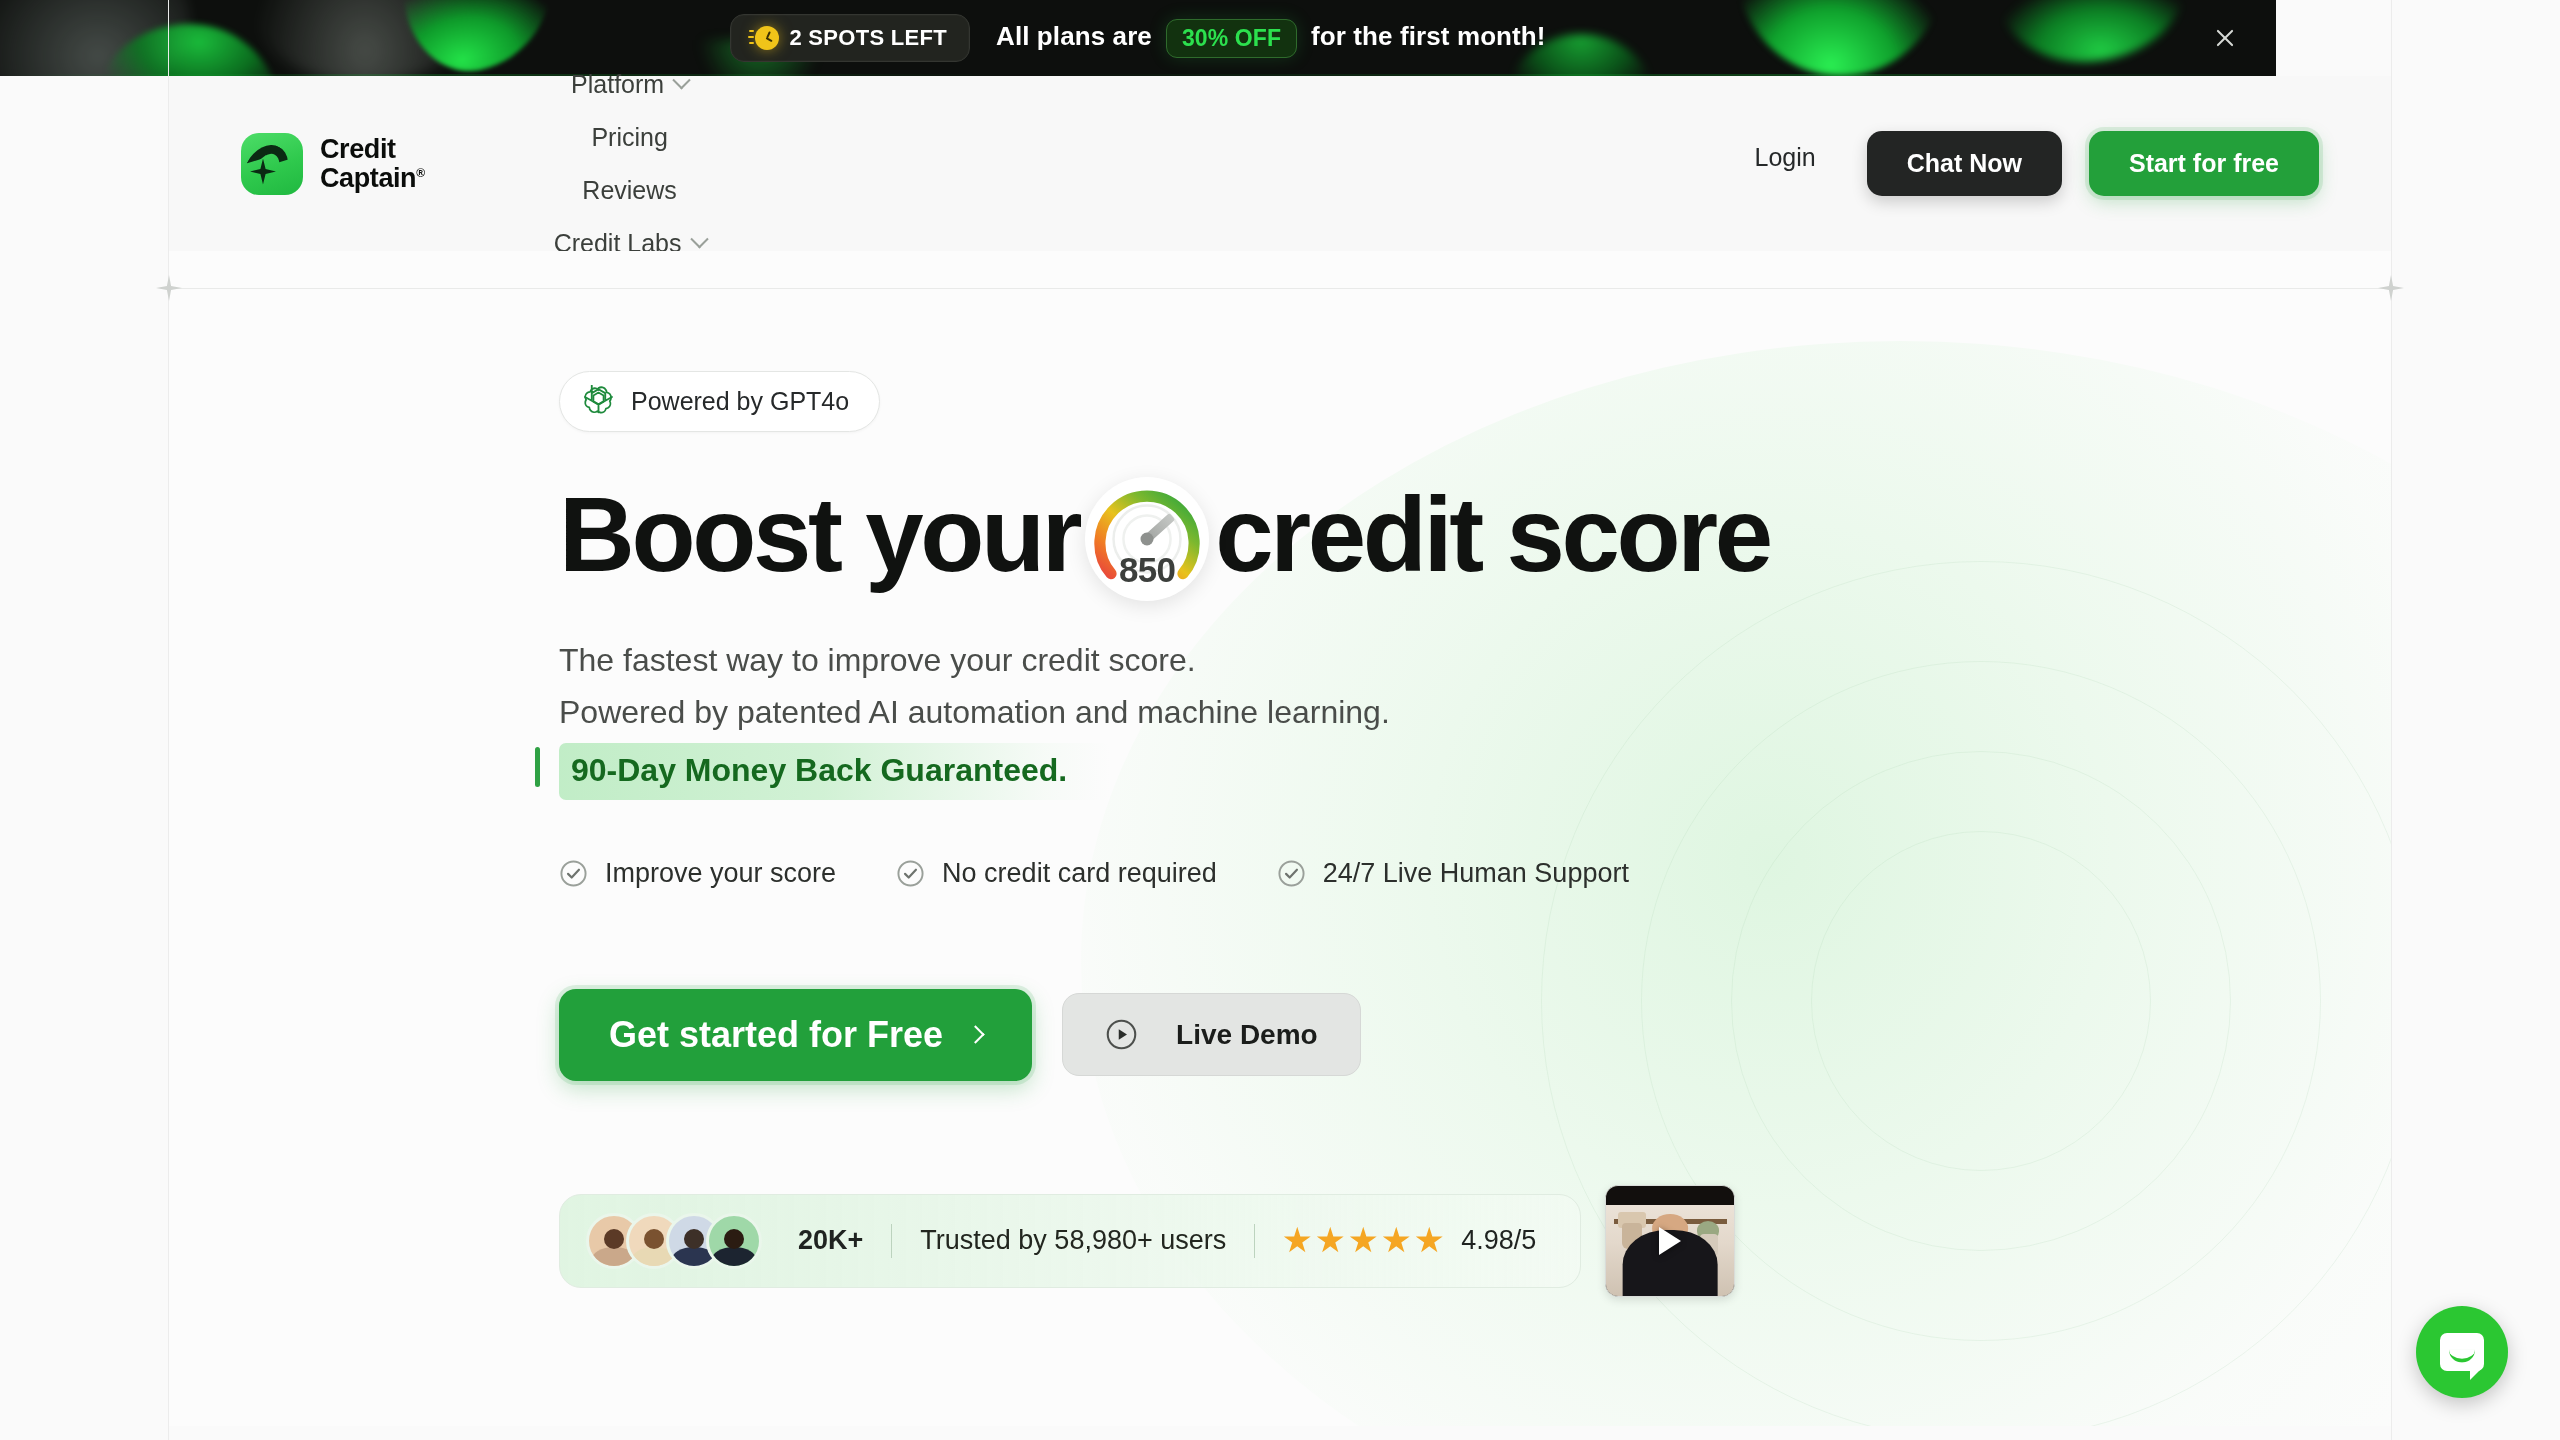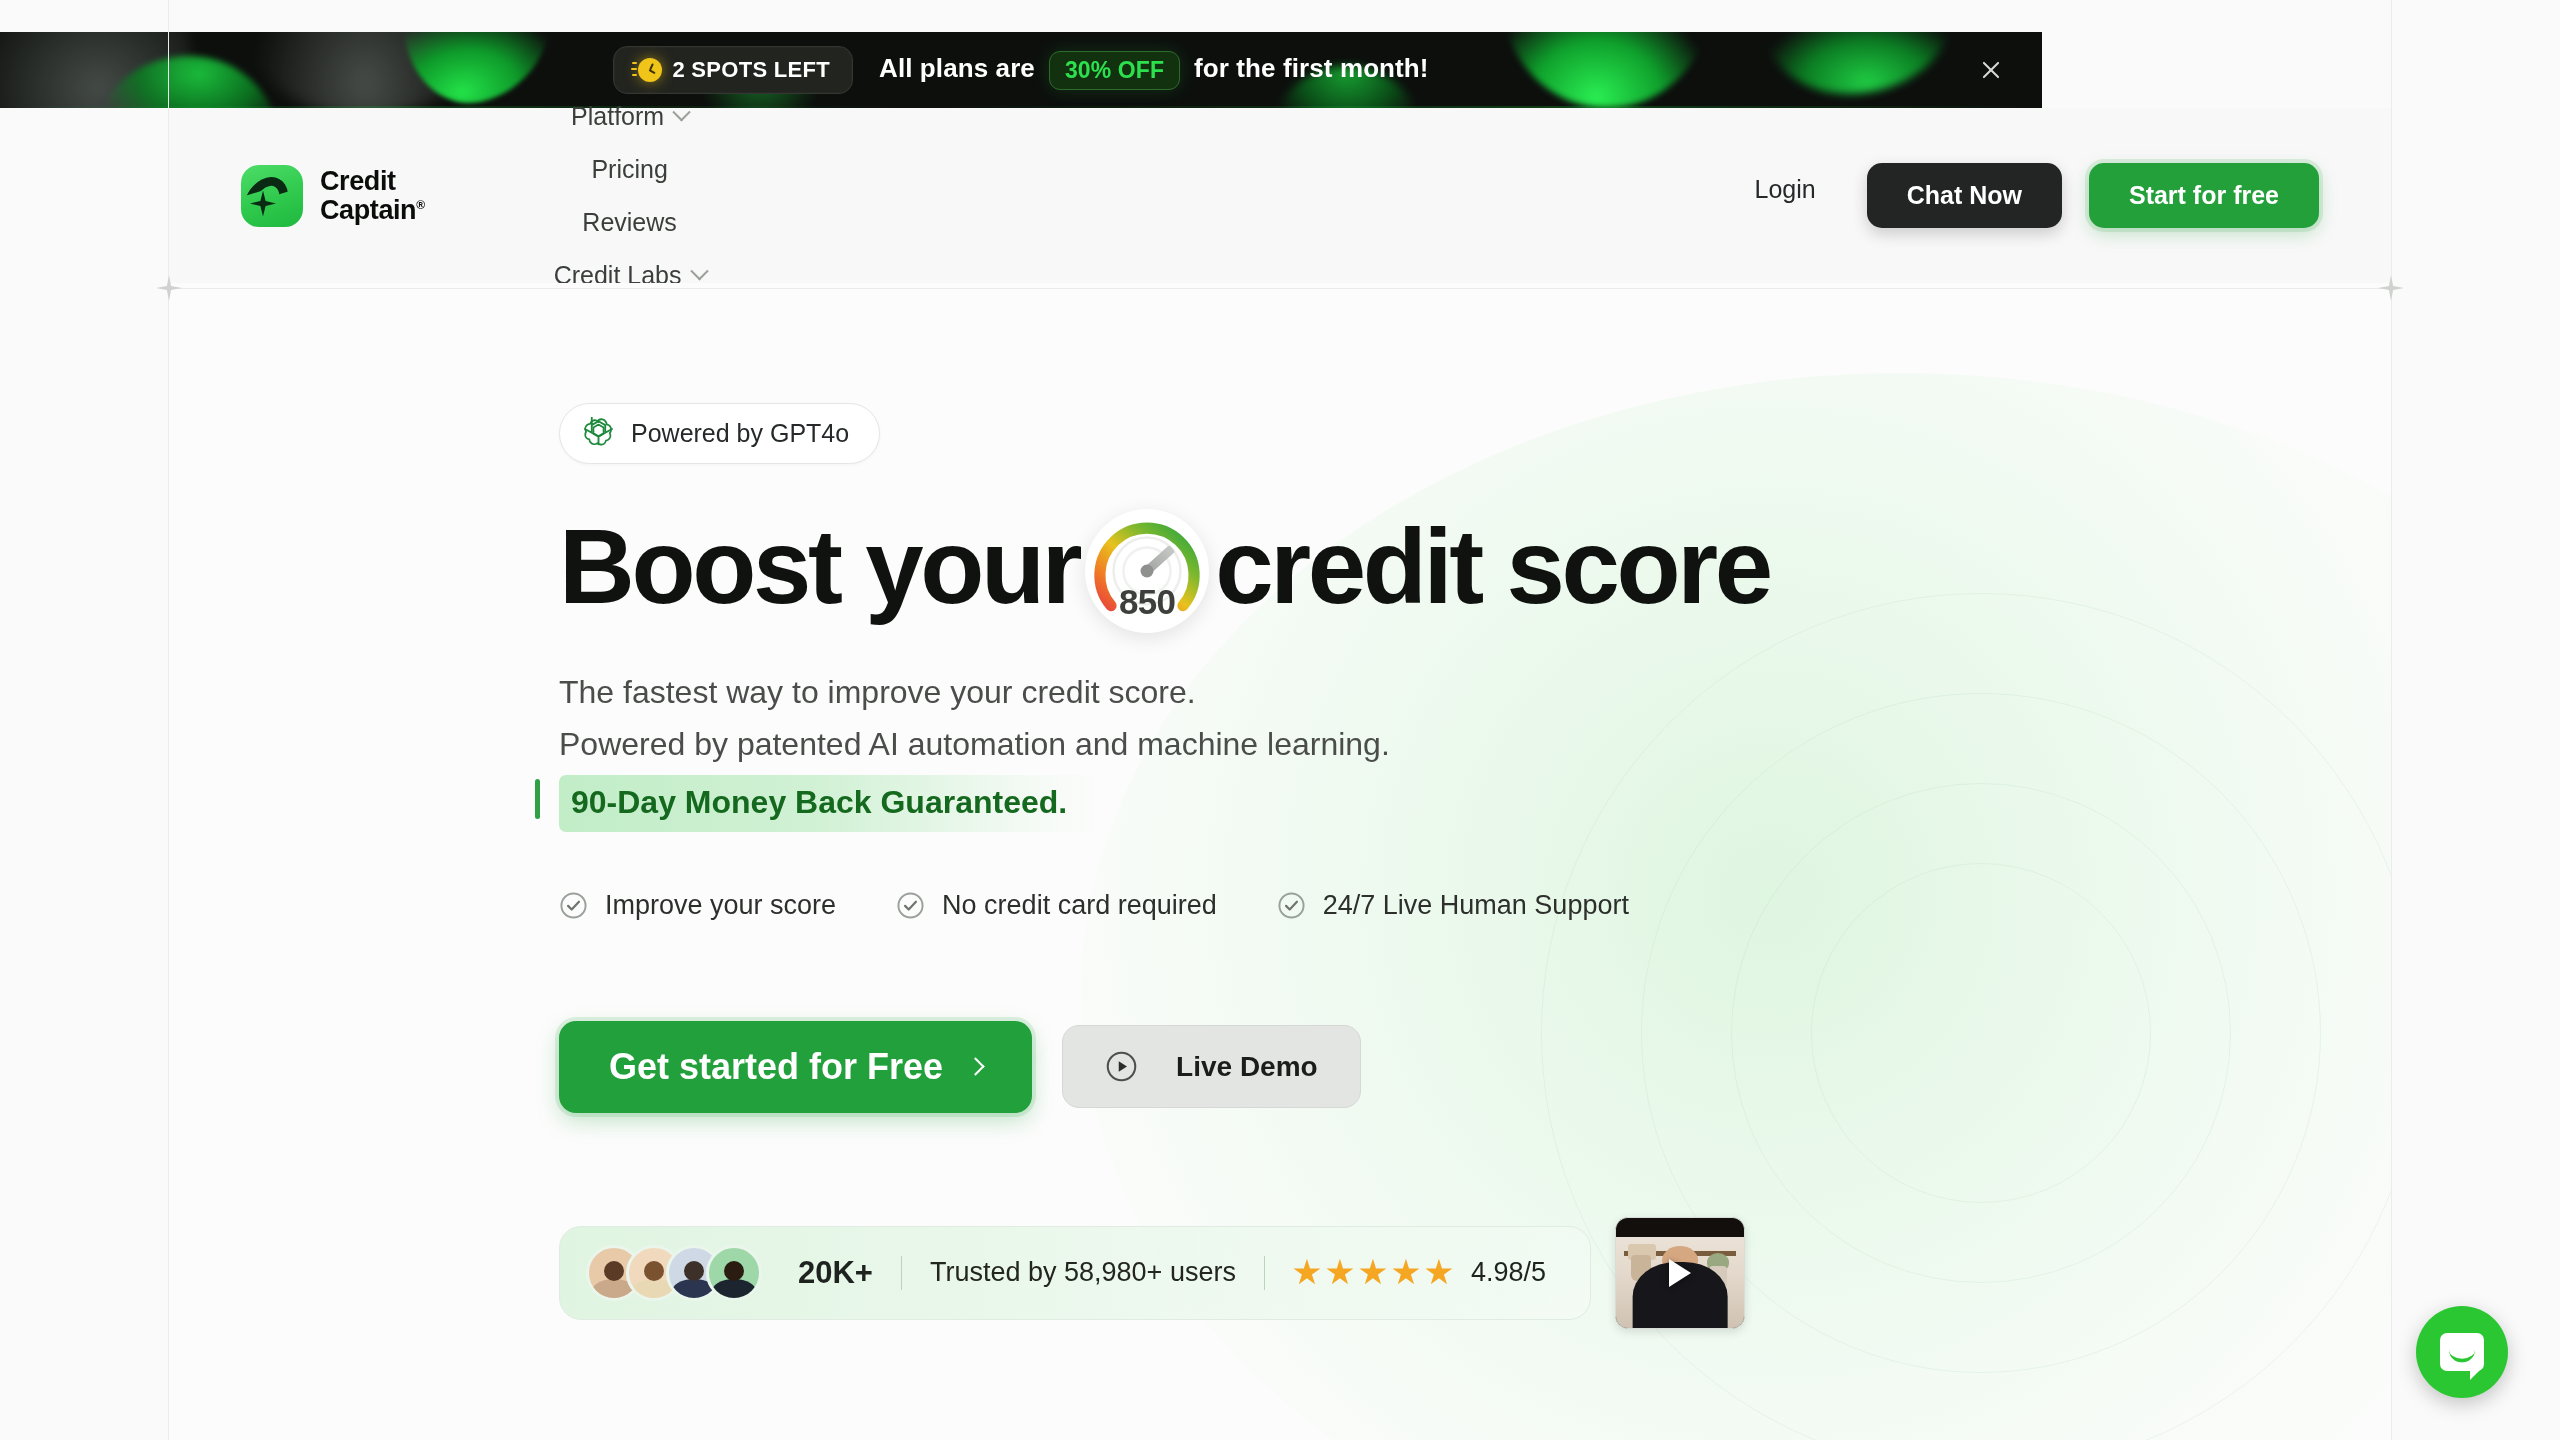--- a/index.html
+++ b/index.html
@@ -8,25 +8,24 @@
   body{
     font-family:"Liberation Sans", sans-serif;
     background:#ffffff;
     -webkit-font-smoothing:antialiased;
   }
   .page{position:relative;width:2560px;height:1440px;overflow:hidden;background:#fafafa;}
 
   
   .promo-bar{
     position:relative;
-    height:76px;width:2042px;
+    height:76px;width:2276px;
     background:#0d0f0d;
     display:flex;align-items:center;justify-content:center;
     overflow:hidden;
-    margin-top:32px;
   }
   .promo-deco{position:absolute;inset:0;pointer-events:none;overflow:hidden;}
   .blob{position:absolute;border-radius:50%;filter:blur(10px);opacity:.95;}
   .b1{left:-40px;top:-70px;width:230px;height:180px;
      background:radial-gradient(ellipse at 60% 70%, rgba(120,130,125,.55), rgba(20,24,20,0) 70%);filter:blur(6px);}
   .b2{left:250px;top:-85px;width:230px;height:170px;
      background:radial-gradient(ellipse at 50% 80%, rgba(150,158,150,.45), rgba(20,24,20,0) 70%);filter:blur(7px);}
   .swoosh{position:absolute;}
   .sw1{left:410px;top:-22px;width:150px;height:90px;
      background:radial-gradient(ellipse at 30% 85%, #23e248 0%, #0e9a2a 38%, rgba(8,40,16,0) 72%);
@@ -258,21 +257,21 @@
     width:56px;height:56px;border-radius:50%;border:3px solid #eaf6eb;
     margin-right:-16px;position:relative;overflow:hidden;flex:none;
   }
   .av:last-child{margin-right:0;}
   .av .head{position:absolute;left:50%;top:26%;width:40%;height:40%;border-radius:50%;transform:translateX(-50%);}
   .av .body{position:absolute;left:50%;bottom:-18%;width:92%;height:56%;border-radius:50% 50% 0 0;transform:translateX(-50%);}
   .a1{background:#e8c9a8;} .a1 .head{background:#5b3a26;} .a1 .body{background:#caa88a;}
   .a2{background:#f0d9bc;} .a2 .head{background:#7a5230;} .a2 .body{background:#e8d9b4;}
   .a3{background:#cfd9e6;} .a3 .head{background:#3d3028;} .a3 .body{background:#2b3550;}
   .a4{background:#9fd8a8;} .a4 .head{background:#2b1c12;} .a4 .body{background:#1c2430;}
-  .social-num{font-size:31px;font-weight:700;color:#1f2320;margin-left:36px;}
+  .social-num{font-size:27px;font-weight:700;color:#1f2320;margin-left:36px;}
   .divider{width:1px;height:34px;background:#bcd3be;margin:0 28px;}
   .social-txt{font-size:27px;color:#22261f;}
   .stars{display:flex;gap:5px;align-items:center;}
   .star{width:28px;height:28px;background:#f5a623;
     clip-path:polygon(50% 0%,61% 35%,98% 35%,68% 57%,79% 91%,50% 70%,21% 91%,32% 57%,2% 35%,39% 35%);}
   .rating{font-size:27px;color:#1f2320;margin-left:18px;font-weight:500;}
 
   .video-thumb{
     position:relative;width:130px;height:112px;border-radius:13px;overflow:hidden;flex:none;
     background:#1b1714;border:1px solid #d9dcd9;box-shadow:0 3px 10px rgba(0,0,0,.12);

